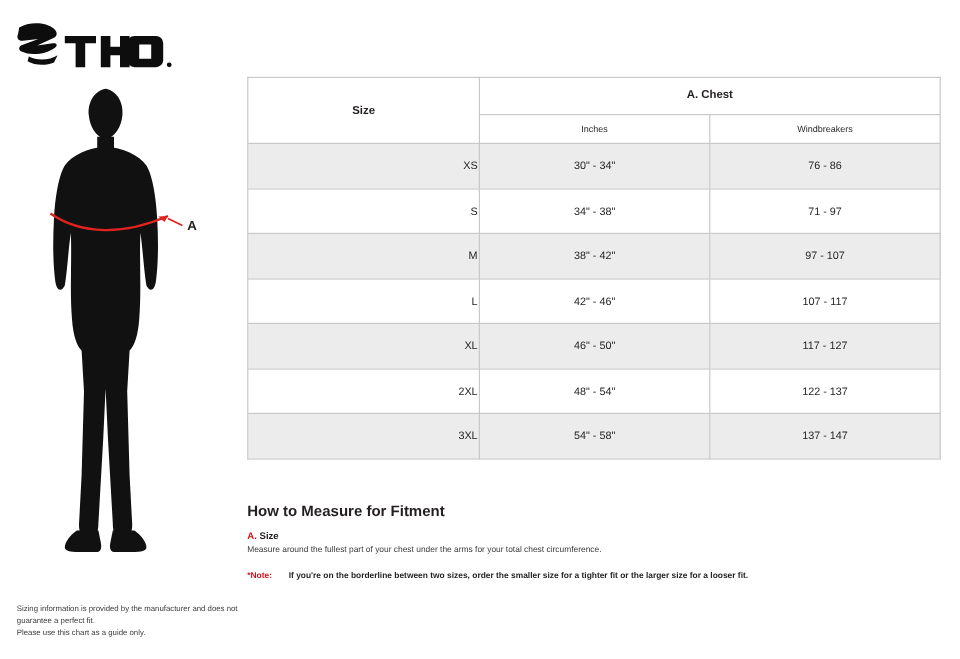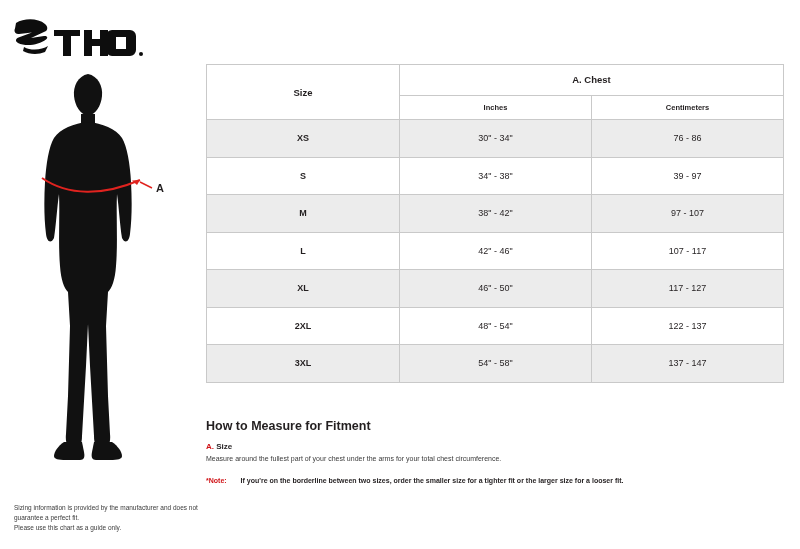--- a/index.html
+++ b/index.html
@@ -84,31 +84,31 @@
     margin-top: 35px;
   }
   .th-chest {
     font-size: 9.5px;
     font-weight: bold;
     color: #231f20;
     height: 26px;
   }
   .th-sub {
     font-size: 7.5px;
-    font-weight: bold;
+    font-weight: normal;
     color: #231f20;
     height: 20px;
     background: #ffffff;
   }
   tbody td {
     height: 34.5px;
     font-size: 9px;
     color: #231f20;
   }
-  tbody td.size-cell { font-weight: bold; font-size: 9px; }
+  tbody td.size-cell { font-weight: normal; font-size: 9px; text-align: right; }
   tbody tr.shaded td { background: #ececec; }
   tbody tr.plain td { background: #ffffff; }
 
   
   .howto-title {
     font-size: 12.5px;
     font-weight: bold;
     margin: 36px 0 9px 0;
     color: #231f20;
   }
@@ -209,33 +209,33 @@
 
 
   <table class="size-chart">
     <thead>
       <tr>
         <th class="th-size" rowspan="2">Size</th>
         <th class="th-chest" colspan="2">A. Chest</th>
       </tr>
       <tr>
         <th class="th-sub">Inches</th>
-        <th class="th-sub">Centimeters</th>
+        <th class="th-sub">Windbreakers</th>
       </tr>
     </thead>
     <tbody>
       <tr class="shaded">
         <td class="size-cell">XS</td>
         <td>30" - 34"</td>
         <td>76 - 86</td>
       </tr>
       <tr class="plain">
         <td class="size-cell">S</td>
         <td>34" - 38"</td>
-        <td>39 - 97</td>
+        <td>71 - 97</td>
       </tr>
       <tr class="shaded">
         <td class="size-cell">M</td>
         <td>38" - 42"</td>
         <td>97 - 107</td>
       </tr>
       <tr class="plain">
         <td class="size-cell">L</td>
         <td>42" - 46"</td>
         <td>107 - 117</td>

